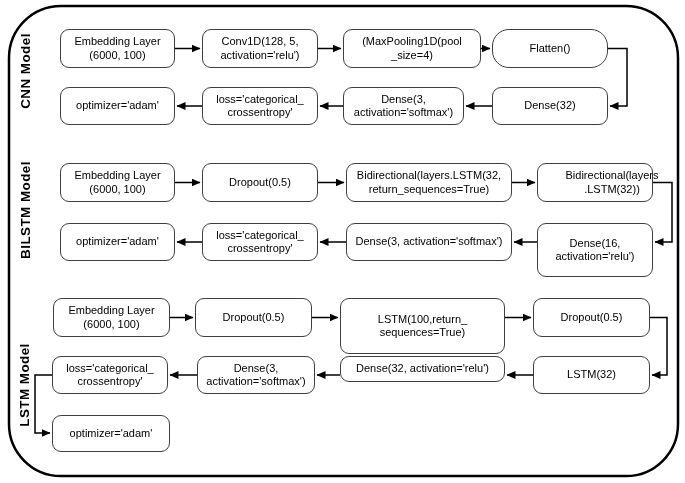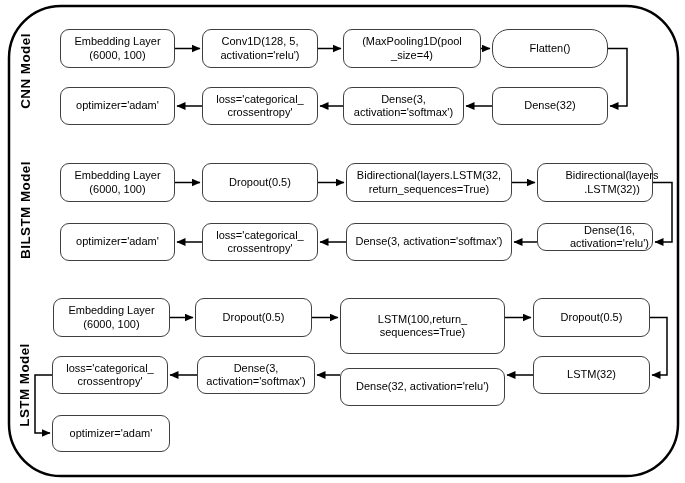--- a/index.html
+++ b/index.html
@@ -112,34 +112,34 @@
 crossentropy'</span></div>
   <div class="node" style="left:60px;  top:87px; width:115px; height:38px;"><span>optimizer='adam'</span></div>
 
   <div class="node" style="left:60px;  top:163px; width:115px; height:39px;"><span>Embedding Layer
 (6000, 100)</span></div>
   <div class="node" style="left:202px; top:163px; width:116px; height:39px;"><span>Dropout(0.5)</span></div>
   <div class="node" style="left:346px; top:163px; width:166px; height:39px;"><span>Bidirectional(layers.LSTM(32,
 return_sequences=True)</span></div>
   <div class="node" style="left:537px; top:163px; width:116px; height:39px;padding-left:37px;"><span>Bidirectional(layers
 .LSTM(32))</span></div>
-  <div class="node" style="left:537px; top:223px; width:116px; height:28px;justify-content:flex-end;"><span>Dense(16,
+  <div class="node" style="left:537px; top:223px; width:116px; height:54px;"><span>Dense(16,
 activation='relu')</span></div>
   <div class="node" style="left:346px; top:223px; width:166px; height:38px;"><span>Dense(3, activation='softmax')</span></div>
   <div class="node" style="left:202px; top:223px; width:116px; height:38px;"><span>loss='categorical_
 crossentropy'</span></div>
   <div class="node" style="left:60px;  top:223px; width:115px; height:38px;"><span>optimizer='adam'</span></div>
 
   <div class="node" style="left:53px;  top:298px; width:117px; height:39px;"><span>Embedding Layer
 (6000, 100)</span></div>
   <div class="node" style="left:195px; top:298px; width:117px; height:39px;"><span>Dropout(0.5)</span></div>
   <div class="node" style="left:340px; top:298px; width:165px; height:56px;"><span>LSTM(100,return_
 sequences=True)</span></div>
   <div class="node" style="left:533px; top:298px; width:117px; height:39px;"><span>Dropout(0.5)</span></div>
   <div class="node" style="left:533px; top:356px; width:117px; height:38px;justify-content:center;"><span>LSTM(32)</span></div>
-  <div class="node" style="left:340px; top:368px; width:165px; height:38px;"><span>Dense(32, activation='relu')</span></div>
+  <div class="node" style="left:340px; top:356px; width:165px; height:26px;"><span>Dense(32, activation='relu')</span></div>
   <div class="node" style="left:197px; top:356px; width:118px; height:38px;"><span>Dense(3,
 activation='softmax')</span></div>
   <div class="node" style="left:52px;  top:356px; width:116px; height:38px;"><span>loss='categorical_
 crossentropy'</span></div>
   <div class="node" style="left:52px;  top:415px; width:118px; height:37px;"><span>optimizer='adam'</span></div>
 
 </div>
 
 </body></html>

